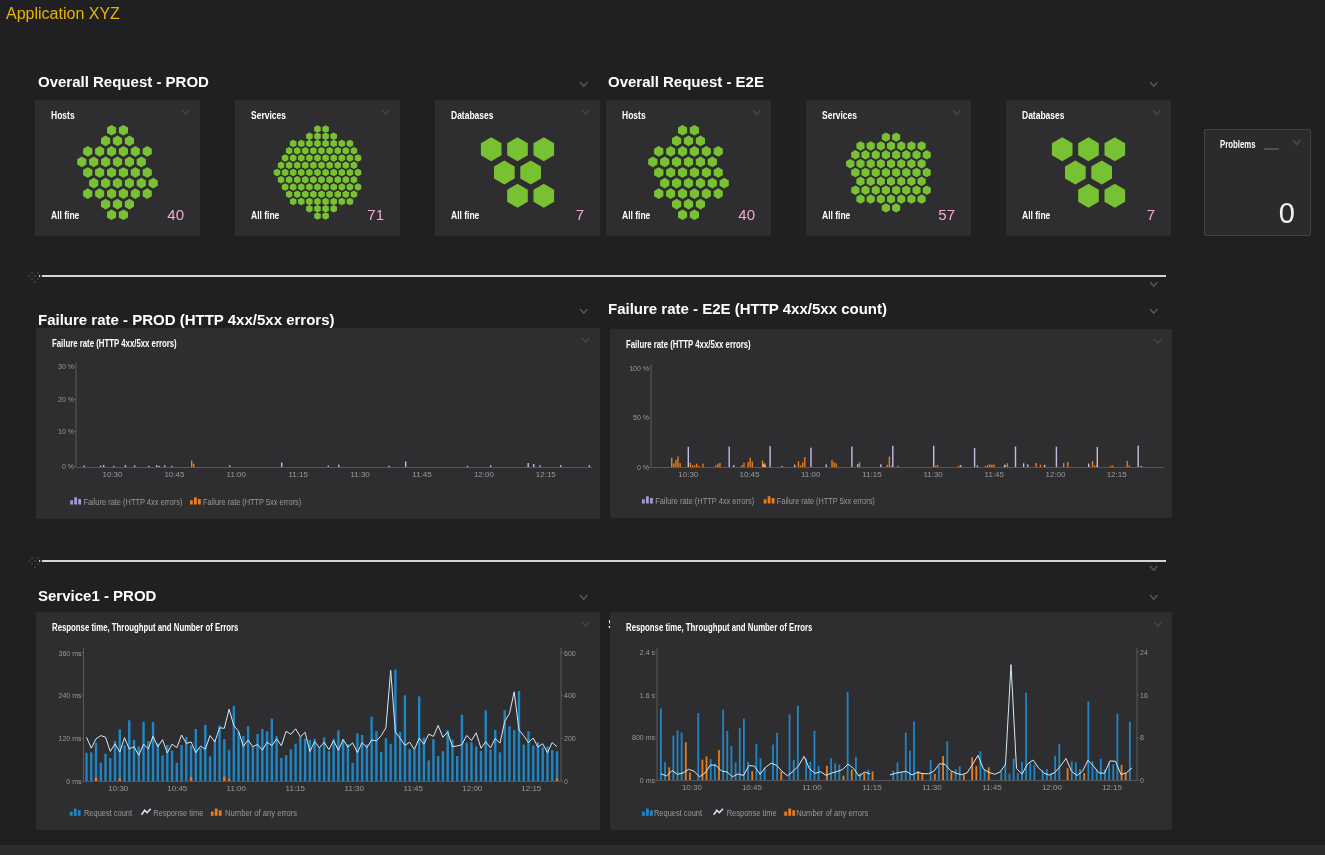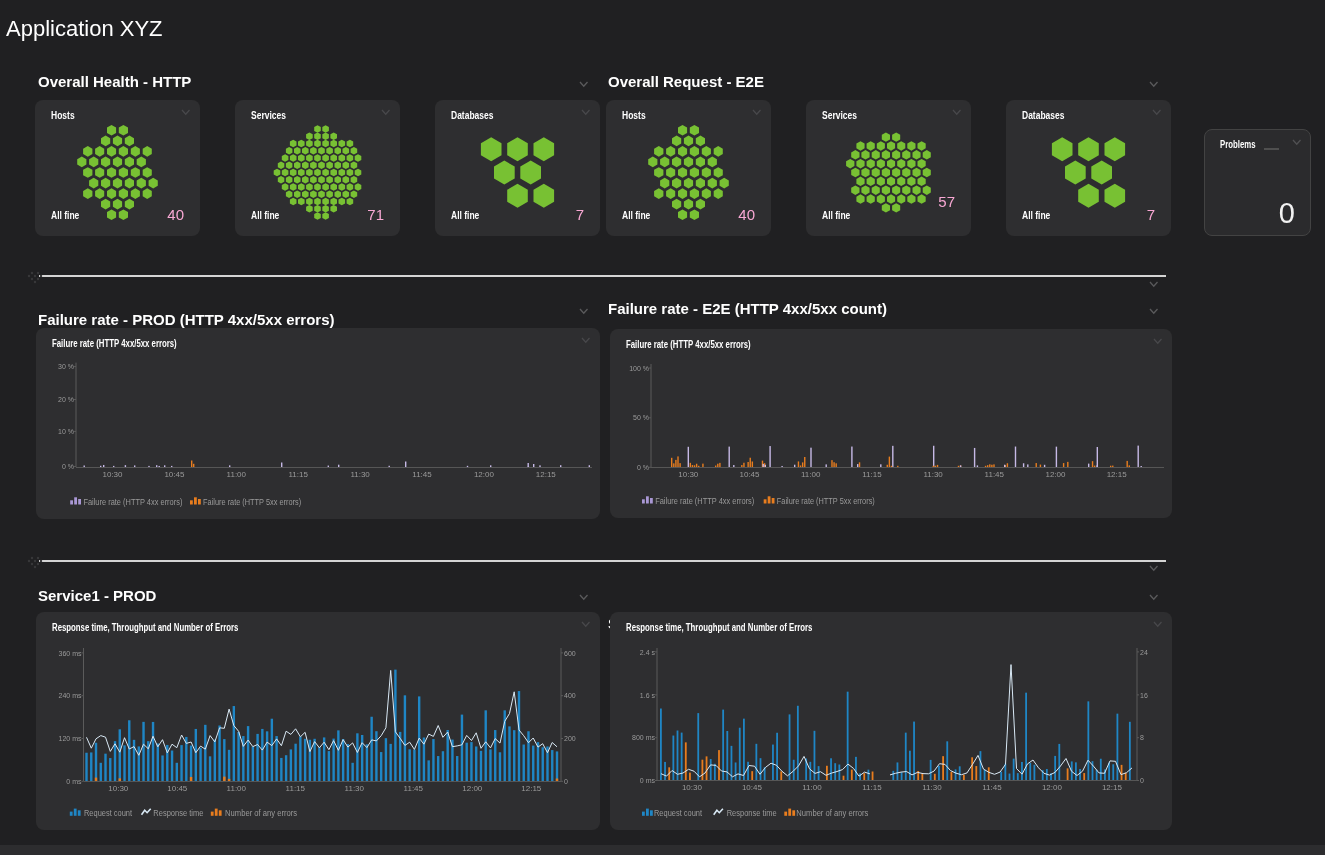--- a/index.html
+++ b/index.html
@@ -1,26 +1,26 @@
 <!DOCTYPE html>
 <html><head><meta charset="utf-8"><style>
 *{margin:0;padding:0;box-sizing:border-box}
 html{background:#202022}
 body{width:1325px;height:855px;background:#202022;font-family:"Liberation Sans",sans-serif;position:relative;overflow:hidden}
 .abs{position:absolute}
 .sechead{position:absolute;font-size:15px;font-weight:bold;color:#fff;white-space:nowrap}
-.tile{position:absolute;background:#2e2e30;border-radius:8px}
+.tile{position:absolute;background:#2e2e30;border-radius:2px}
 .ttitle{position:absolute;font-size:10px;font-weight:bold;color:#fff;white-space:nowrap;transform:scaleX(0.78);transform-origin:0 50%}
 .tlabel{position:absolute;font-size:10px;font-weight:bold;color:#fff;white-space:nowrap;transform:scaleX(0.85);transform-origin:0 50%}
 .allfine{position:absolute;font-size:10px;font-weight:bold;color:#fff;white-space:nowrap;transform:scaleX(0.85);transform-origin:0 50%}
 .num{position:absolute;font-size:15px;color:#f9a8d4}
 </style></head><body>
 
-<div class="abs" style="left:6px;top:16px;font-size:22px;color:#ffffff">Application XYZ</div>
-<div class="sechead" style="left:38px;top:73px">Overall Health - HTTP</div>
+<div class="abs" style="left:6px;top:5px;font-size:16px;color:#eab308">Application XYZ</div>
+<div class="sechead" style="left:38px;top:73px">Overall Request - PROD</div>
 <div class="sechead" style="left:608px;top:73px">Overall Request - E2E</div>
 <svg class="abs" style="left:579px;top:81.4px" width="9.5" height="7.2">
     <path d="M1,1 L4.75,5.2 L8.5,1" stroke="#5a5a5c" stroke-width="1.3" fill="none"></path>
   </svg>
 <svg class="abs" style="left:1148.9px;top:81.4px" width="9.5" height="7.2">
     <path d="M1,1 L4.75,5.2 L8.5,1" stroke="#5a5a5c" stroke-width="1.3" fill="none"></path>
   </svg>
 <div class="tile" style="left:35px;top:100px;width:165px;height:136px">
 <div class="tlabel" style="left:16px;top:10px">Hosts</div>
 <svg class="abs" style="left:146px;top:9.3px" width="9.5" height="7.2">
@@ -303,21 +303,21 @@
       <polygon points="64.7,94.3 68.8,96.7 68.8,101.4 64.7,103.8 60.6,101.4 60.6,96.7" fill="#78c133"></polygon>
       <polygon points="74.8,94.3 78.9,96.7 78.9,101.4 74.8,103.8 70.8,101.4 70.8,96.7" fill="#78c133"></polygon>
       <polygon points="85.0,94.3 89.1,96.7 89.1,101.4 85.0,103.8 81.0,101.4 81.0,96.7" fill="#78c133"></polygon>
       <polygon points="95.2,94.3 99.3,96.7 99.3,101.4 95.2,103.8 91.2,101.4 91.2,96.7" fill="#78c133"></polygon>
       <polygon points="105.4,94.3 109.5,96.7 109.5,101.4 105.4,103.8 101.3,101.4 101.3,96.7" fill="#78c133"></polygon>
       <polygon points="115.6,94.3 119.7,96.7 119.7,101.4 115.6,103.8 111.5,101.4 111.5,96.7" fill="#78c133"></polygon>
       <polygon points="79.9,103.2 84.0,105.5 84.0,110.3 79.9,112.6 75.8,110.3 75.8,105.5" fill="#78c133"></polygon>
       <polygon points="90.2,103.2 94.2,105.5 94.2,110.3 90.2,112.6 86.1,110.3 86.1,105.5" fill="#78c133"></polygon>
     </svg>
 <div class="allfine" style="left:16px;top:110px">All fine</div>
-<div class="num" style="right:16px;top:93px">57</div>
+<div class="num" style="right:16px;top:106px">57</div>
 </div>
 <div class="tile" style="left:1006px;top:100px;width:165px;height:136px">
 <div class="tlabel" style="left:16px;top:10px">Databases</div>
 <svg class="abs" style="left:146px;top:9.3px" width="9.5" height="7.2">
       <path d="M1,1 L4.75,5.2 L8.5,1" stroke="#48484b" stroke-width="1.3" fill="none"></path>
     </svg>
 <svg width="165" height="136" style="position:absolute;left:0;top:0">
       <polygon points="56.2,37.2 66.5,43.2 66.5,55.2 56.2,61.2 45.9,55.2 45.9,43.2" fill="#78c133"></polygon>
       <polygon points="82.5,37.2 92.8,43.2 92.8,55.2 82.5,61.2 72.2,55.2 72.2,43.2" fill="#78c133"></polygon>
       <polygon points="108.8,37.2 119.1,43.2 119.1,55.2 108.8,61.2 98.5,55.2 98.5,43.2" fill="#78c133"></polygon>

